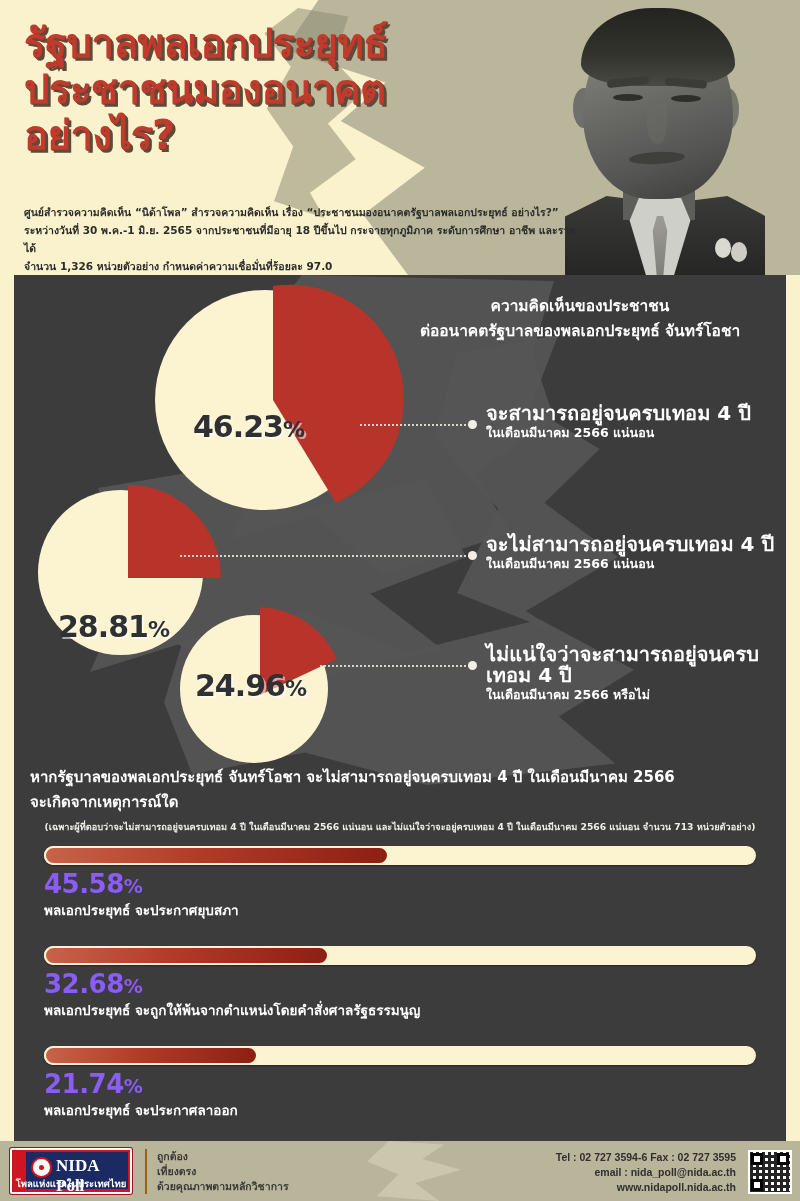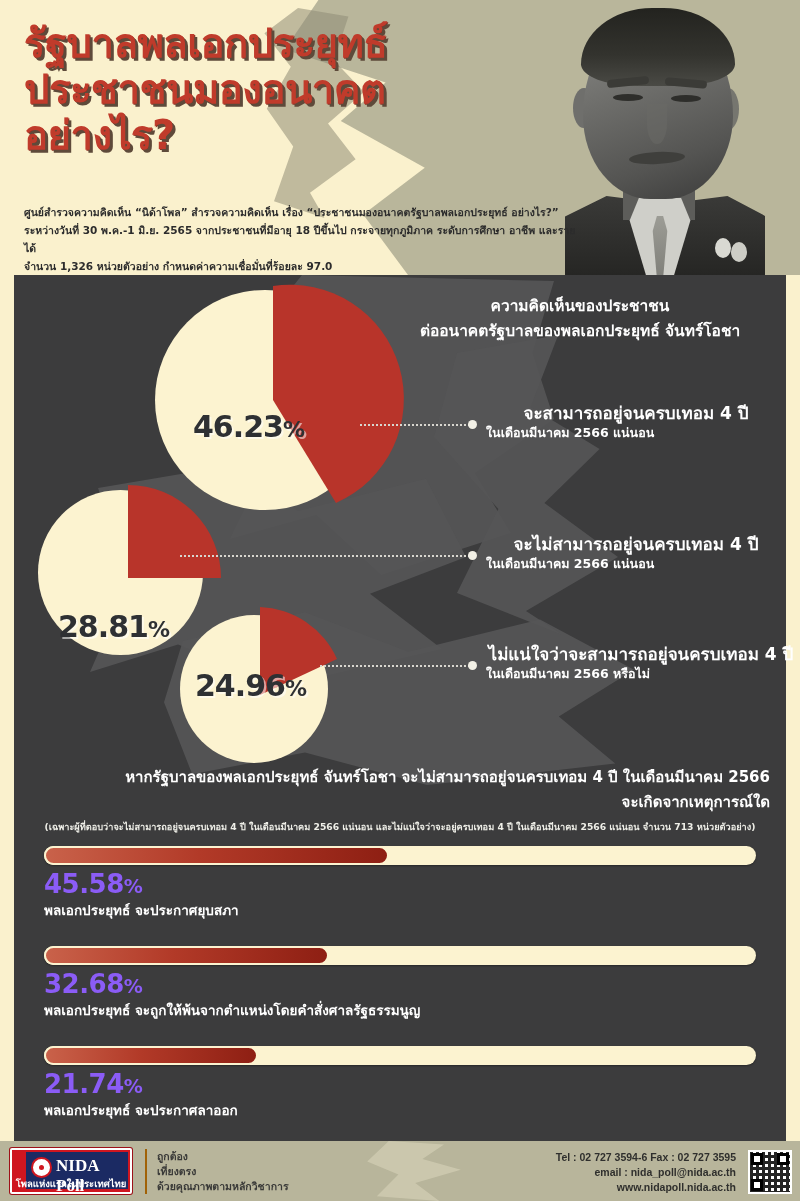--- a/index.html
+++ b/index.html
@@ -121,33 +121,33 @@
   
   .leader {
     position: absolute; height: 0;
     border-top: 2px dotted #d8d6cf;
   }
   .leader-dot {
     position: absolute; width: 9px; height: 9px; border-radius: 50%;
     background: #f2f0e6;
   }
   .opt-label { position: absolute; color: #ffffff; }
-  .opt-label .l1 { font-size: 17px; font-weight: 700; line-height: 21px; text-align: center; }
+  .opt-label .l1 { font-size: 20px; font-weight: 700; line-height: 21px; }
   .opt-label .l2 { font-size: 12.5px; font-weight: 600; line-height: 18px; }
 
   .panel-head {
     position: absolute; left: 380px; top: 294px; width: 400px;
     color: #ffffff; text-align: center;
     font-size: 15.5px; font-weight: 700; line-height: 25px;
   }
 
   
   .q2-title {
     position: absolute; left: 30px; top: 765px; width: 740px;
-    text-align: right; color: #ffffff;
+    text-align: left; color: #ffffff;
     font-size: 15px; font-weight: 700; line-height: 25px;
   }
   .q2-sub {
     position: absolute; left: 30px; top: 820px; width: 740px;
     text-align: center; color: #efefe8;
     font-size: 9.2px; font-weight: 600; line-height: 14px;
   }
 
   .barrow { position: absolute; left: 44px; width: 712px; }
   .bartrack {

